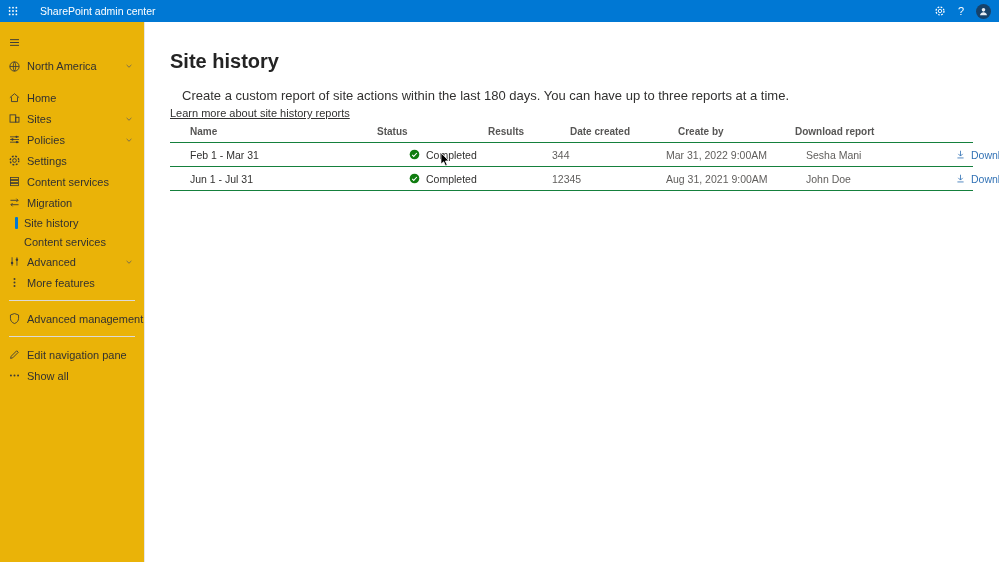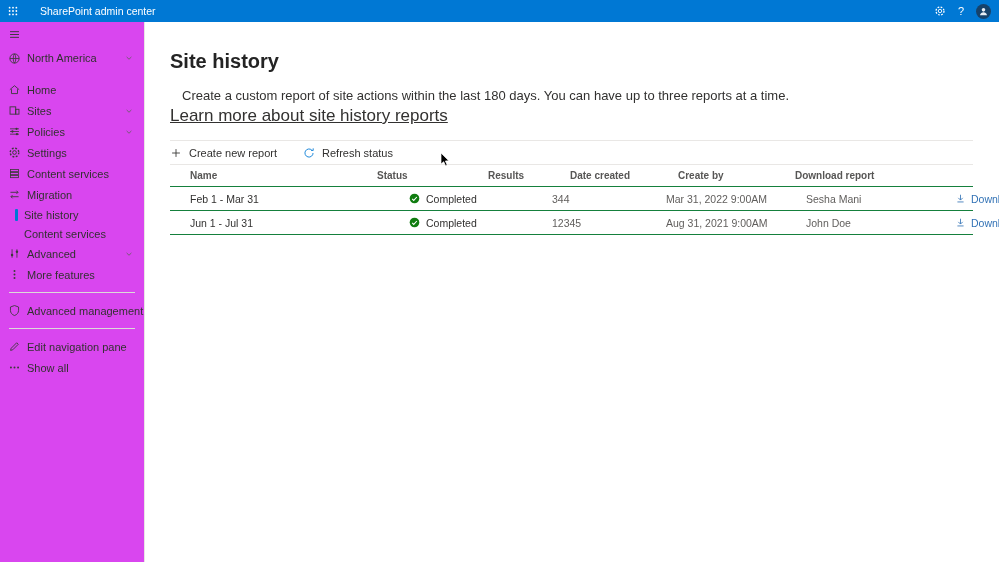--- a/index.html
+++ b/index.html
@@ -10,36 +10,36 @@
   .topbar { position:absolute; top:0; left:0; right:0; height:22px; background:#0078d4; color:#fff; display:flex; align-items:center; z-index:5; }
   .waffle-btn { width:26px; height:22px; display:flex; align-items:center; justify-content:center; cursor:pointer; }
   .tb-title { font-size:10.5px; margin-left:14px; }
   .tb-right { margin-left:auto; display:flex; align-items:center; gap:12px; padding-right:8px; }
   .tb-icon { width:12px; height:12px; color:#fff; cursor:pointer; }
   .tb-help { font-size:11px; cursor:pointer; line-height:1; }
   .avatar { width:15px; height:15px; border-radius:50%; background:#16426b; display:flex; align-items:center; justify-content:center; cursor:pointer; overflow:hidden; }
   .avatar .icn { width:11px; height:11px; color:#e8eef5; }
 
   
-  .sidebar { position:absolute; top:22px; left:0; bottom:0; width:145px; background:#d946ef; border-right:1px solid #e8e6e4; padding-top:0; }
+  .sidebar { position:absolute; top:22px; left:0; bottom:0; width:145px; background:#eab308; border-right:1px solid #e8e6e4; padding-top:8px; }
   .icn { width:13px; height:13px; flex:none; display:block; }
   .side-row { display:flex; align-items:center; height:21px; padding:0 10px 0 8px; gap:6px; font-size:11px; color:#323130; cursor:pointer; white-space:nowrap; }
   .side-row .icn { color:#3b3a39; }
   .side-row .chev { margin-left:auto; width:10px; height:10px; color:#605e5c; }
   .side-row.burger { height:24px; }
   .side-row.org { height:24px; margin-bottom:9px; }
   .side-row.sub { padding-left:24px; height:19px; position:relative; }
   .selbar { position:absolute; left:15px; top:3.5px; width:2.5px; height:12px; background:#0078d4; border-radius:1px; }
   .side-div { border-top:1px solid #dcdad8; margin:7px 9px; }
 
   
   .main { position:absolute; left:145px; top:22px; right:0; bottom:0; background:#fff; padding:28px 26px 0 25px; overflow:hidden; }
   .page-title { font-size:20px; font-weight:700; color:#242424; }
   .desc { margin-top:15px; font-size:13px; color:#323130;margin-left:12px; }
-  .learn { display:inline-block; margin-top:3px; font-size:17px; color:#323130; text-decoration:underline; cursor:pointer; }
+  .learn { display:inline-block; margin-top:3px; font-size:11px; color:#323130; text-decoration:underline; cursor:pointer; }
   .cmdbar { margin-top:14px; border-top:1px solid #e9e7e5; border-bottom:1px solid #e9e7e5; height:25px; display:flex; align-items:center; gap:26px; }
   .cmd { display:flex; align-items:center; gap:7px; font-size:11px; color:#323130; cursor:pointer; }
   .cmd .icn { width:12px; height:12px; color:#3b3a39; }
   .cmd.refresh .icn { color:#1a86d9; }
 
   .tbl-head, .tbl-row { display:grid; grid-template-columns:207px 111px 82px 108px 117px 1fr; align-items:center; border-bottom:1px solid #15803d; }
   .tbl-head { height:22px; font-size:10px; font-weight:600; color:#575655; }
   .tbl-row { height:24px; font-size:10.5px; color:#323130; cursor:pointer;gap:32px; }
   .c-name { padding-left:20px; }
   .c-muted { color:#605e5c; }
@@ -294,34 +294,20 @@
       </svg>
     <span class="lbl">Show all</span>
   </div>
 </nav>
 
 <main class="main">
   <h1 class="page-title">Site history</h1>
   <div class="desc">Create a custom report of site actions within the last 180 days. You can have up to three reports at a time.</div>
   <a class="learn" href="#">Learn more about site history reports</a>
 
-  <div class="cmdbar">
-    <div class="cmd">
-      <svg class="icn">
-          <use href="#i-plus"></use>
-        </svg>
-      <span>Create new report</span>
-    </div>
-    <div class="cmd refresh">
-      <svg class="icn">
-          <use href="#i-refresh"></use>
-        </svg>
-      <span>Refresh status</span>
-    </div>
-  </div>
 
   <section>
     <div class="tbl-head">
       <div class="c-name">Name</div>
       <div>Status</div>
       <div>Results</div>
       <div>Date created</div>
       <div>Create by</div>
       <div>Download report</div>
     </div>

